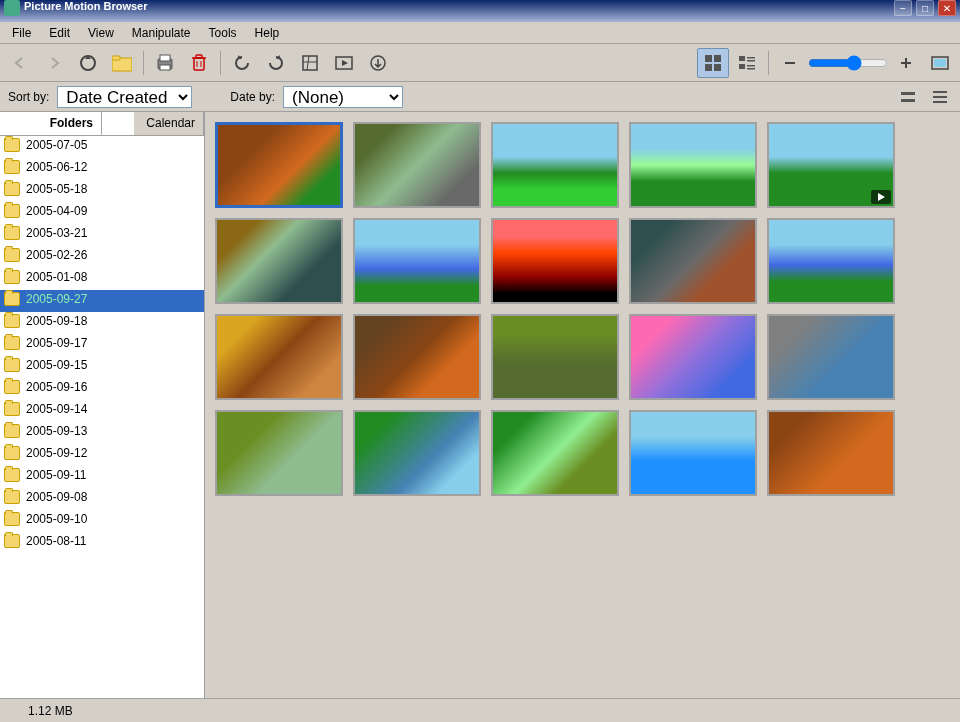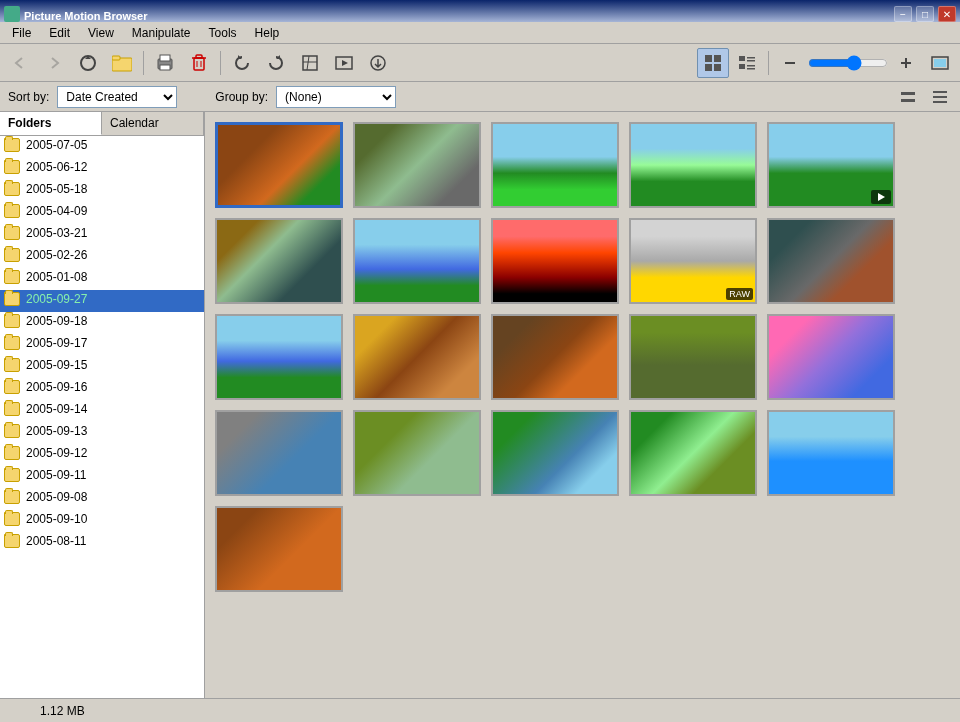--- a/index.html
+++ b/index.html
@@ -11,21 +11,21 @@
       height: 722px;
       overflow: hidden;
     }
 
     
     #title-bar {
       background: linear-gradient(to bottom, #0a246a, #a6b5d7);
       color: white;
       height: 22px;
       display: flex;
-      align-items: flex-end;
+      align-items: flex-start;
       padding: 0 4px;
       gap: 4px;
     }
     #title-bar .title-icon {
       width: 16px; height: 16px;
       background: #4a8;
       border-radius: 2px;
       flex-shrink: 0;
     }
     #title-bar .title-text {
@@ -95,21 +95,21 @@
       align-items: center;
       padding: 0 8px;
       gap: 8px;
       border-bottom: 1px solid #a0a0a0;
     }
     .sort-label { font-size: 12px; }
     .sort-select {
       height: 22px;
       border: 1px solid #7f9db9;
       background: white;
-      font-size: 12px;
+      font-size: 17px;
       padding: 0 4px;
       min-width: 120px;
     }
     .group-area {
       margin-left: 30px;
       display: flex; align-items: center; gap: 8px;
     }
 
     
     #main {
@@ -126,25 +126,26 @@
       flex-direction: column;
       overflow: hidden;
     }
     #sidebar-tabs {
       display: flex;
       border-bottom: 1px solid #a0a0a0;
     }
     .sidebar-tab {
       flex: 1;
       padding: 4px 8px;
-      text-align: left;
+      text-align: right;
       cursor: pointer;
       font-size: 12px;
       background: #d4d0c8;
       border-right: 1px solid #a0a0a0;
+      margin-left: 32px;
     }
     .sidebar-tab.active {
       background: white;
       border-bottom: 1px solid white;
       font-weight: bold;
     }
     #folder-list-container {
       flex: 1;
       overflow: hidden;
       position: relative;
@@ -226,21 +227,21 @@
       background: #d4d0c8;
       height: 24px;
       display: flex;
       align-items: center;
       padding: 0 8px;
       border-top: 1px solid #a0a0a0;
       font-size: 12px;
       gap: 0;
     }
     #status-bar .status-text { flex: 1; }
-    #status-bar .status-size { margin-left: 32px; }
+    #status-bar .status-size { margin-left: 20px; }
 
     
     #folder-list::-webkit-scrollbar { width: 16px; }
     #folder-list::-webkit-scrollbar-track { background: #d4d0c8; }
     #folder-list::-webkit-scrollbar-thumb { background: #a0a0a0; border: 1px solid #808080; }
     #thumbnail-area::-webkit-scrollbar { width: 16px; }
     #thumbnail-area::-webkit-scrollbar-track { background: #d4d0c8; }
     #thumbnail-area::-webkit-scrollbar-thumb { background: #a0a0a0; border: 1px solid #808080; }
 
     
@@ -428,21 +429,21 @@
 
 <div id="sort-bar">
   <span class="sort-label">Sort by:</span>
   <select class="sort-select">
     <option>Date Created</option>
     <option>File Name</option>
     <option>File Size</option>
     <option>Date Modified</option>
   </select>
   <div class="group-area">
-    <span class="sort-label">Group by:</span>
+    <span class="sort-label">Date by:</span>
     <select class="sort-select">
       <option>(None)</option>
       <option>Date</option>
       <option>Folder</option>
     </select>
   </div>
   <div style="flex:1"></div>
   <div class="tb-btn" style="width:24px;height:22px;">
     <svg width="14" height="10" viewBox="0 0 14 10">
       <rect x="0" y="0" width="14" height="3" fill="#555"></rect>
@@ -591,23 +592,20 @@
       <div class="thumbnail-item t1 selected"></div>
           <div class="thumbnail-item t2"></div>
           <div class="thumbnail-item t3"></div>
           <div class="thumbnail-item t4"></div>
           <div class="thumbnail-item t5">
             <div class="video-badge"></div>
           </div>
           <div class="thumbnail-item t6"></div>
           <div class="thumbnail-item t7"></div>
           <div class="thumbnail-item t8"></div>
-          <div class="thumbnail-item t9">
-            <div class="raw-badge">RAW</div>
-          </div>
           <div class="thumbnail-item t10"></div>
           <div class="thumbnail-item t11"></div>
           <div class="thumbnail-item t12"></div>
           <div class="thumbnail-item t13"></div>
           <div class="thumbnail-item t14"></div>
           <div class="thumbnail-item t15"></div>
           <div class="thumbnail-item t16"></div>
           <div class="thumbnail-item t17"></div>
           <div class="thumbnail-item t18"></div>
           <div class="thumbnail-item t19"></div>

